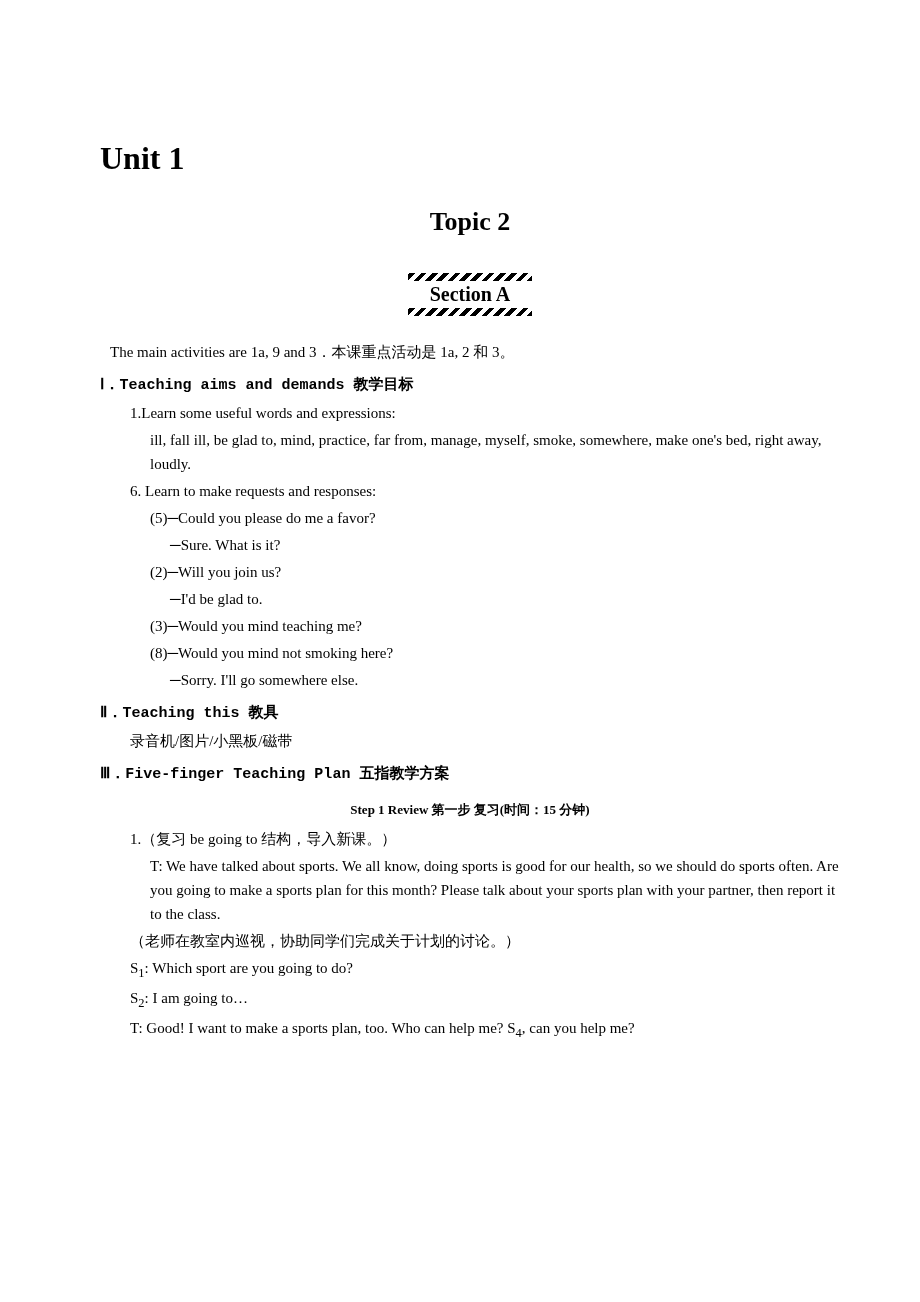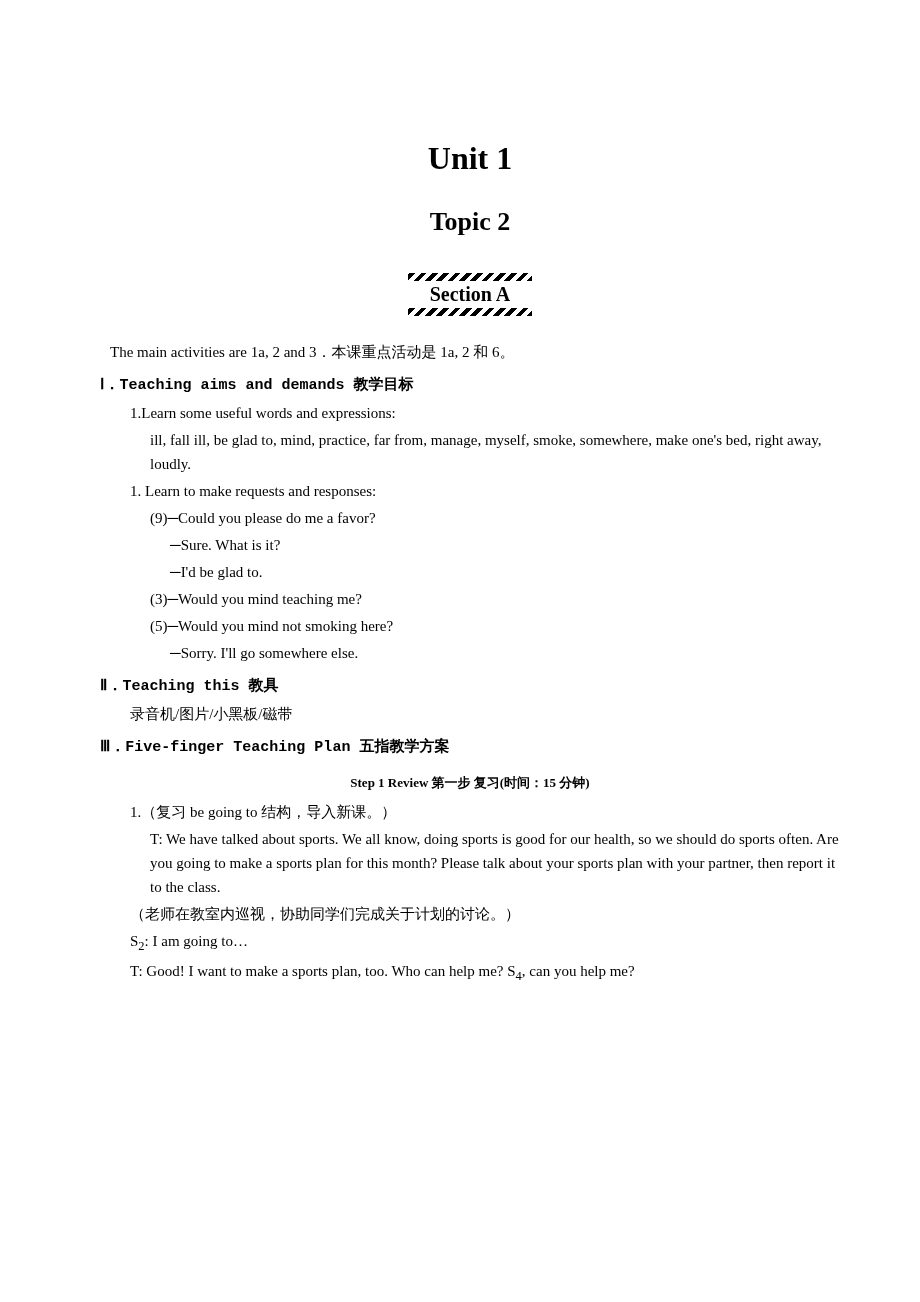--- a/index.html
+++ b/index.html
@@ -16,21 +16,21 @@
       width: 920px;
       min-height: 1302px;
       padding: 60px 80px 60px 100px;
     }
 
     .page-container {
       width: 100%;
     }
 
     .title-unit {
-      text-align: center;
+      text-align: left;
       font-size: 32px;
       font-weight: bold;
       margin-bottom: 30px;
       margin-top: 80px;
     }
 
     .title-topic {
       text-align: center;
       font-size: 26px;
       font-weight: bold;
@@ -138,40 +138,42 @@
       <div></div>
       <div class="section-badge-sides">
         <div class="section-badge-side"></div>
         <div class="section-badge-text">Section A</div>
         <div class="section-badge-side"></div>
       </div>
       <div></div>
     </div>
   </div>
 
-  <div class="main-activities line">The main activities are 1a, 2 and 3．本课重点活动是 1a, 2 和 6。</div>
+  <div class="main-activities line">The main activities are 1a, 9 and 3．本课重点活动是 1a, 2 和 3。</div>
 
   <div class="section-heading line">Ⅰ．Teaching aims and demands  教学目标</div>
 
   <div class="indent-1 line">1.Learn some useful words and expressions:</div>
   <div class="indent-2 line">ill, fall ill, be glad to, mind, practice, far from, manage, myself, smoke, somewhere, make one's bed, right away, loudly.</div>
-  <div class="indent-1 line">1. Learn to make requests and responses:</div>
-  <div class="indent-2 line">(9)─Could you please do me a favor?</div>
+  <div class="indent-1 line">6. Learn to make requests and responses:</div>
+  <div class="indent-2 line">(5)─Could you please do me a favor?</div>
   <div class="indent-3 line">─Sure. What is it?</div>
+  <div class="indent-2 line">(2)─Will you join us?</div>
   <div class="indent-3 line">─I'd be glad to.</div>
   <div class="indent-2 line">(3)─Would you mind teaching me?</div>
-  <div class="indent-2 line">(5)─Would you mind not smoking here?</div>
+  <div class="indent-2 line">(8)─Would you mind not smoking here?</div>
   <div class="indent-3 line">─Sorry. I'll go somewhere else.</div>
 
   <div class="section-heading line">Ⅱ．Teaching this  教具</div>
   <div class="indent-1 line">录音机/图片/小黑板/磁带</div>
 
   <div class="section-heading line">Ⅲ．Five-finger Teaching Plan  五指教学方案</div>
 
   <div class="step-heading">Step 1    Review  第一步   复习(时间：15 分钟)</div>
 
   <div class="indent-1 line">1.（复习 be going to 结构，导入新课。）</div>
   <div class="indent-2 line">T: We have talked about sports. We all know, doing sports is good for our health, so we should do sports often. Are you going to make a sports plan for this month? Please talk about your sports plan with your partner, then report it to the class.</div>
   <div class="indent-1 line">（老师在教室内巡视，协助同学们完成关于计划的讨论。）</div>
+  <div class="indent-1 line">S<sub>1</sub>: Which sport are you going to do?</div>
   <div class="indent-1 line">S<sub>2</sub>: I am going to…</div>
   <div class="indent-1 line">T:  Good! I want to make a sports plan, too. Who can help me? S<sub>4</sub>, can you help me?</div>
 
 </div>
 
 </body></html>

